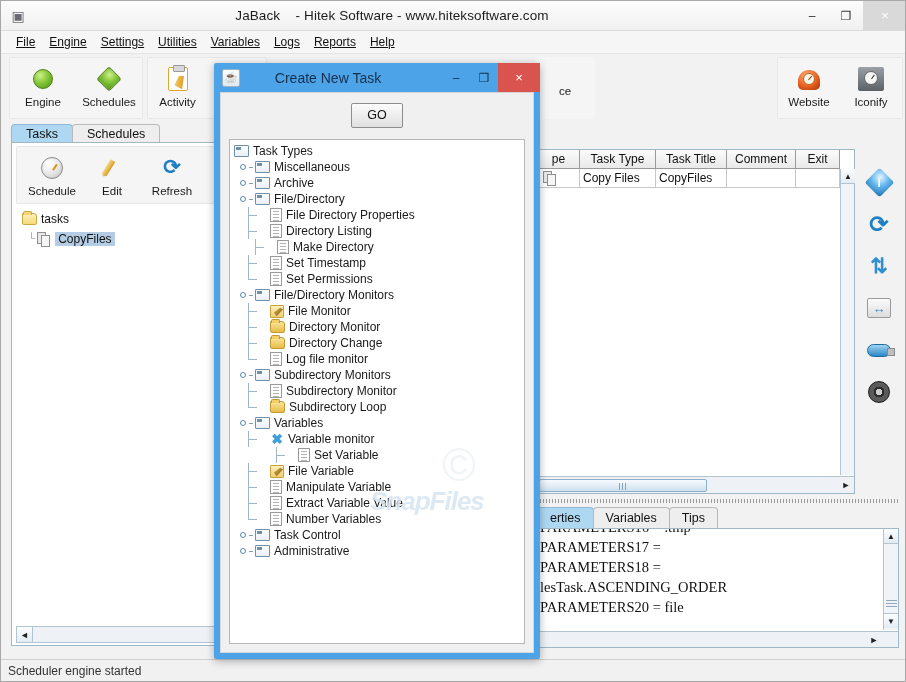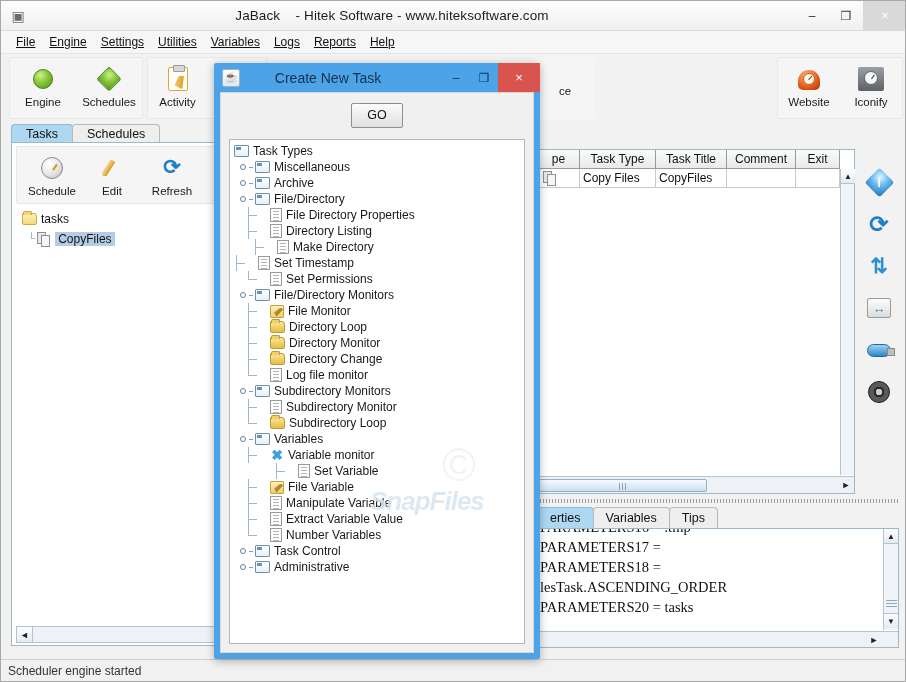--- a/index.html
+++ b/index.html
@@ -660,21 +660,21 @@
         <span>Tips</span>
       </div>
   </div>
 
   <div class="props">
     <div style="position:absolute; left:0; top:-12px; right:16px;">
       <div class="prop-line">PARAMETERS16 = .tmp</div>
       <div class="prop-line">PARAMETERS17 =</div>
       <div class="prop-line">PARAMETERS18 =</div>
       <div class="prop-line">lesTask.ASCENDING_ORDER</div>
-      <div class="prop-line">PARAMETERS20 = tasks</div>
+      <div class="prop-line">PARAMETERS20 = file</div>
     </div>
     <div class="props-vs">
       <div class="vs-arrow">▲</div>
       <div style="height:56px;"></div>
       <div style="width:11px;height:7px;margin:0 auto;background:repeating-linear-gradient(#8fa8bb 0 1px, transparent 1px 3px);"></div>
       <div style="height:6px;"></div>
       <div class="vs-arrow" style="border-top:1px solid #b3c3cf;border-bottom:none;">▼</div>
     </div>
     <div class="props-hs">
       <div class="hs-arrow" style="border:none;background:transparent;margin-right:16px;">►</div>
@@ -756,21 +756,21 @@
           <span>Directory Listing</span>
         </div>
         <div class="tnode" style="padding-left:19px;">
           <div class="elbow" style="width:22px;">
               <div class="v"></div>
               <div class="h"></div>
             </div>
           <div class="listic"></div>
           <span>Make Directory</span>
         </div>
-        <div class="tnode" style="padding-left:0;">
+        <div class="tnode" style="padding-left:12px;">
           <div class="elbow" style="width:22px;">
               <div class="v"></div>
               <div class="h"></div>
             </div>
           <div class="listic"></div>
           <span>Set Timestamp</span>
         </div>
         <div class="tnode" style="padding-left:12px;">
           <div class="elbow" style="width:22px;">
               <div class="v half"></div>
@@ -795,28 +795,20 @@
             </div>
           <div class="ynote"></div>
           <span>File Monitor</span>
         </div>
         <div class="tnode" style="padding-left:12px;">
           <div class="elbow" style="width:22px;">
               <div class="v"></div>
               <div class="h"></div>
             </div>
           <div class="yfold"></div>
-          <span>Directory Loop</span>
-        </div>
-        <div class="tnode" style="padding-left:12px;">
-          <div class="elbow" style="width:22px;">
-              <div class="v"></div>
-              <div class="h"></div>
-            </div>
-          <div class="yfold"></div>
           <span>Directory Monitor</span>
         </div>
         <div class="tnode" style="padding-left:12px;">
           <div class="elbow" style="width:22px;">
               <div class="v"></div>
               <div class="h"></div>
             </div>
           <div class="yfold"></div>
           <span>Directory Change</span>
         </div>

